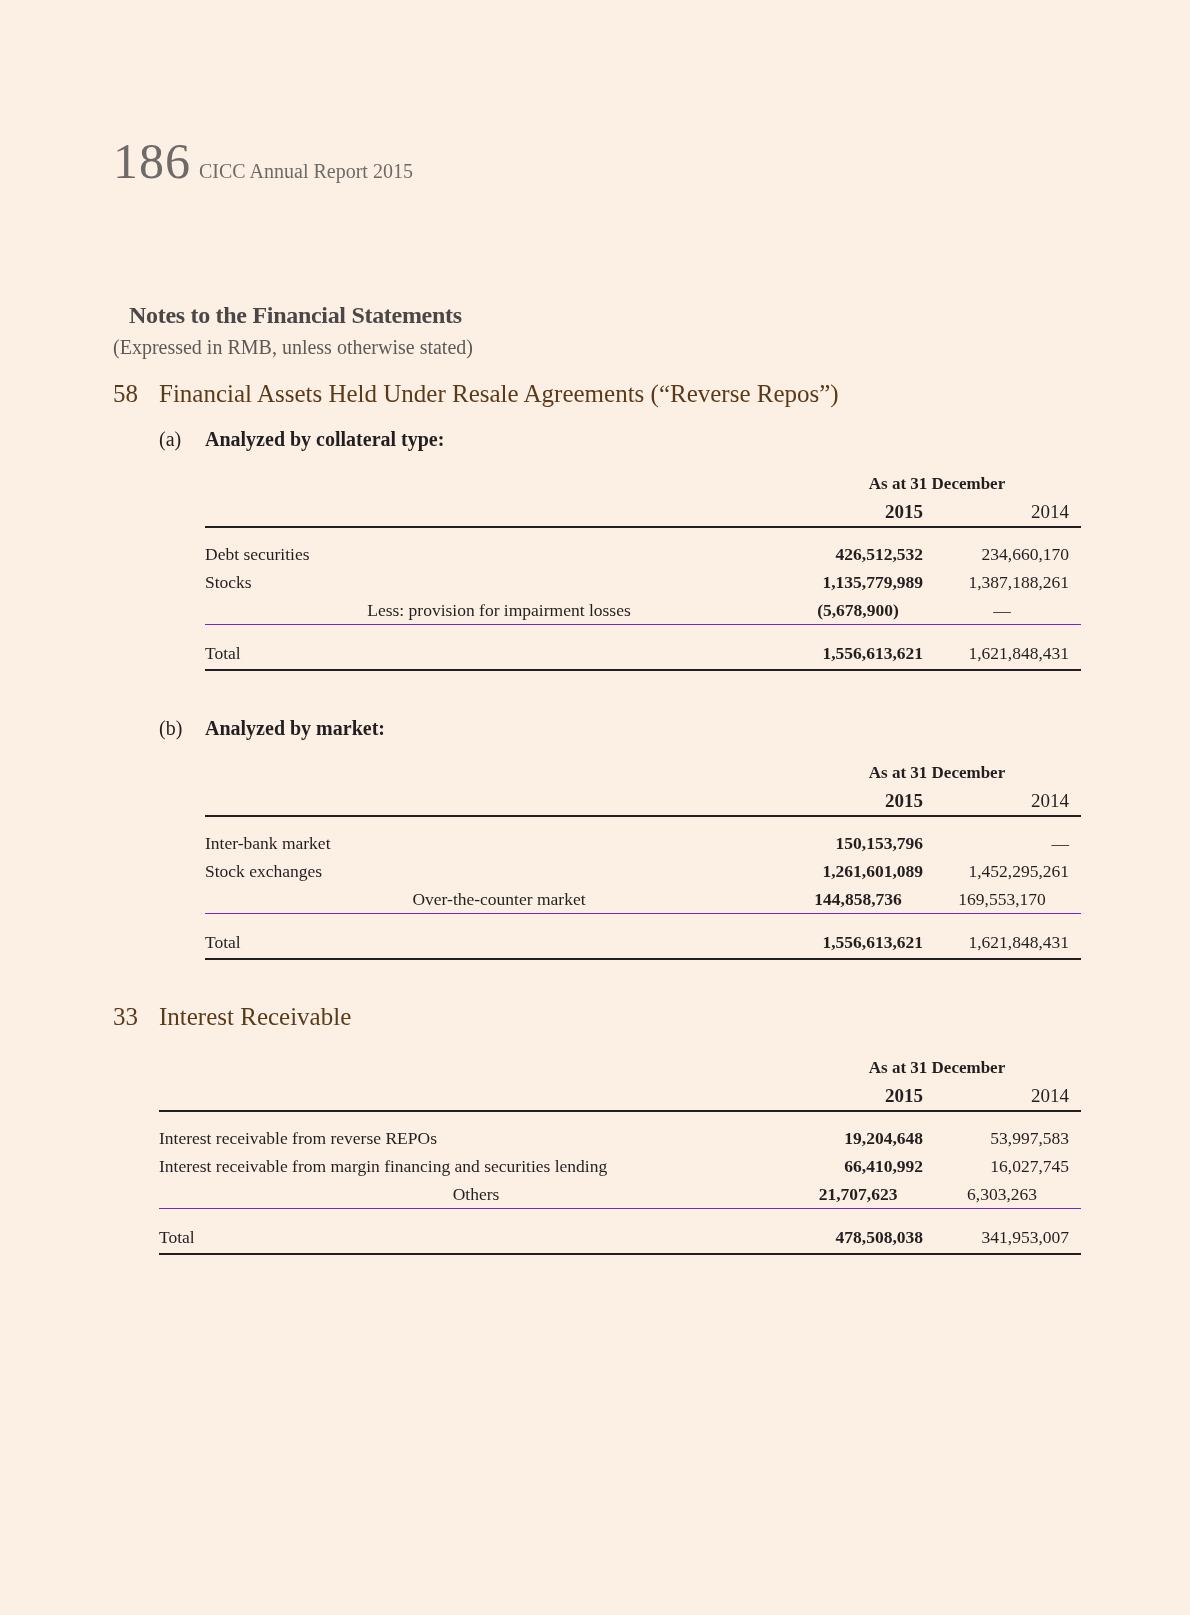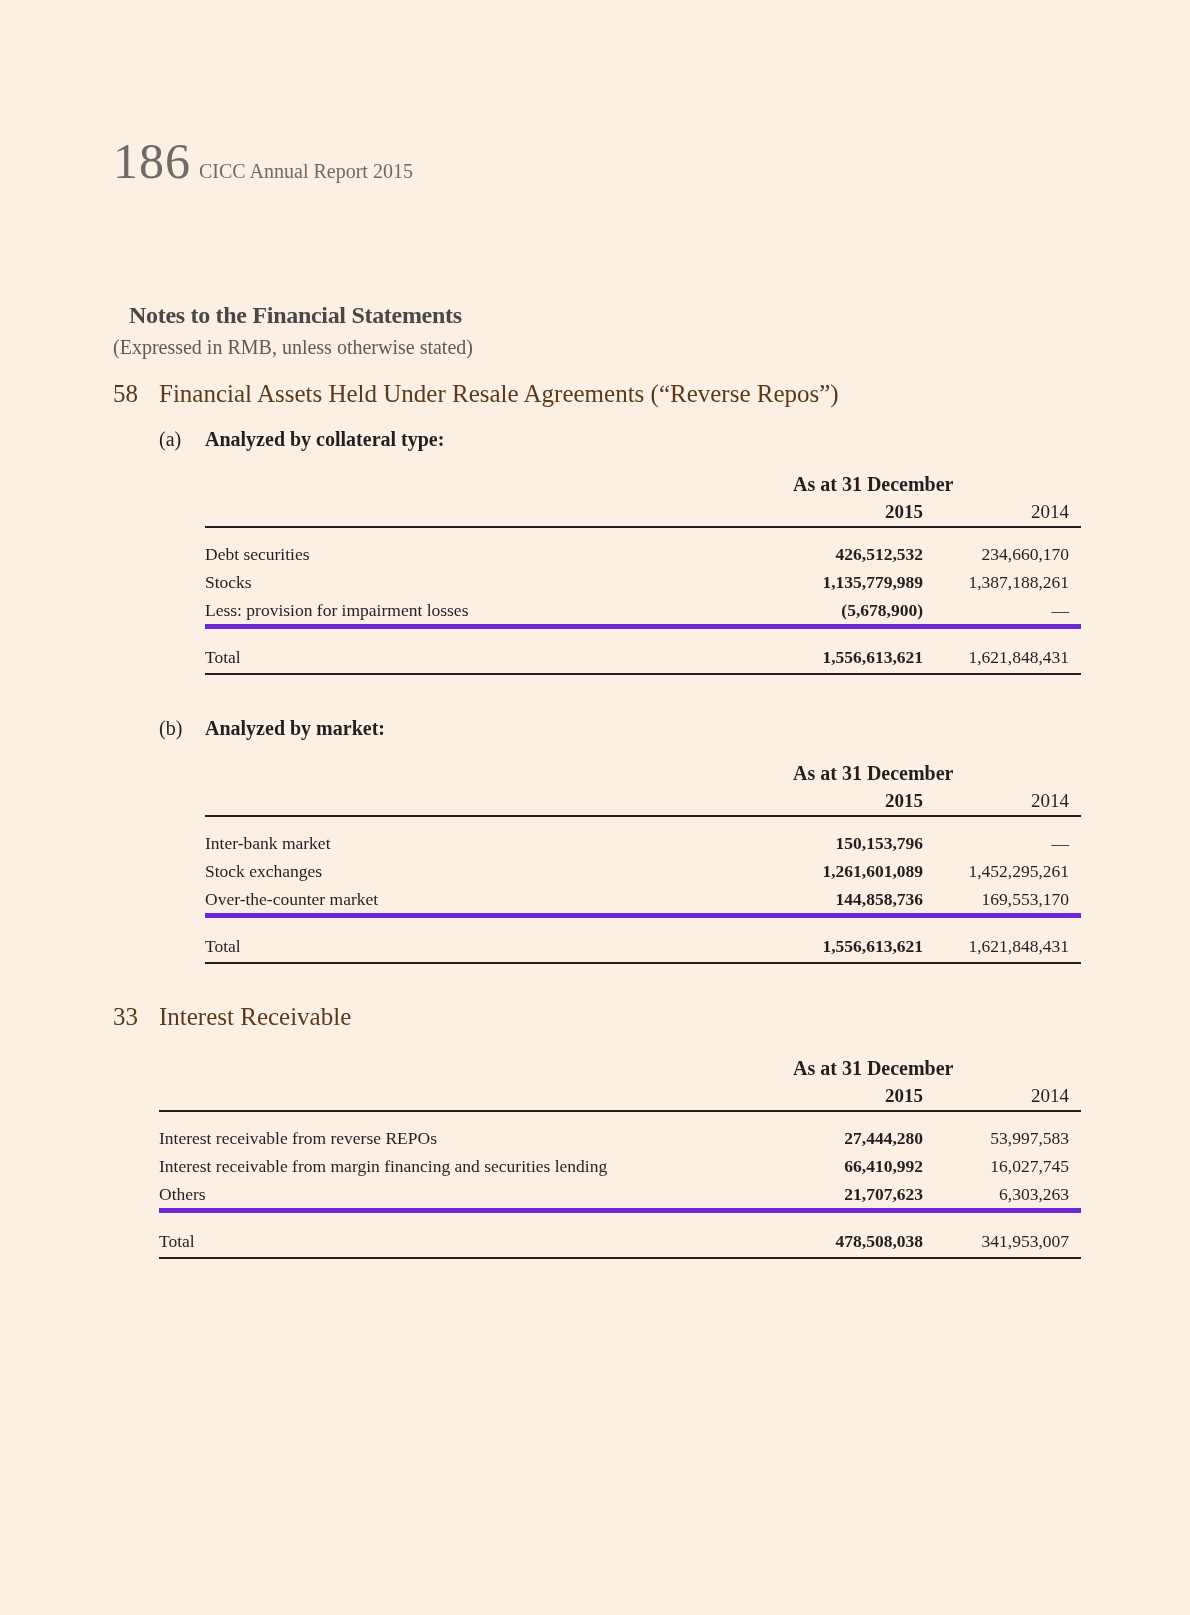--- a/index.html
+++ b/index.html
@@ -43,28 +43,28 @@
     display: flex;
   }
   .sub-heading .tag { width: 46px; font-weight: normal; }
 
   .fin-table {
     position: absolute;
     border-collapse: collapse;
     font-size: 17.5px;
   }
   .fin-table td, .fin-table th { padding: 0; line-height: 28px; }
-  .fin-table .hdr-period { font-weight: bold; font-size: 20px; }
+  .fin-table .hdr-period { text-align: center; font-weight: bold; font-size: 17px; }
   .fin-table .hdr-year { text-align: right; font-size: 19px; padding-right: 12px; }
   .fin-table .hdr-year.bold { font-weight: bold; }
   .fin-table .rule-heavy td { border-top: 2px solid #231f20; height: 12px; padding: 0; line-height: 0; }
   .fin-table .label { text-align: left; }
   .fin-table .v15 { text-align: right; font-weight: bold; padding-right: 12px; font-family: Liberation Serif, serif; }
   .fin-table .v14 { text-align: right; padding-right: 12px; }
-  .fin-table .last-row td { border-bottom: 5px solid #6d28d9; }
+  .fin-table .last-row td { border-bottom: 1px solid #6d28d9; text-align: center; }
   .fin-table .spacer td { height: 14px; line-height: 0; }
   .fin-table .total-row td { border-bottom: 2px solid #231f20; padding-bottom: 2px; }
 </style>
 </head>
 <body>
 
 <div class="page-header">
   <span class="page-number">186</span>
   <span class="report-name">CICC Annual Report 2015</span>
 </div>
@@ -206,21 +206,21 @@
     <td class="hdr-year bold">2015</td>
     <td class="hdr-year">2014</td>
   </tr>
   <tr class="rule-heavy">
         <td></td>
         <td></td>
         <td></td>
       </tr>
   <tr>
     <td class="label">Interest receivable from reverse REPOs</td>
-    <td class="v15">27,444,280</td>
+    <td class="v15">19,204,648</td>
     <td class="v14">53,997,583</td>
   </tr>
   <tr>
     <td class="label">Interest receivable from margin financing and securities lending</td>
     <td class="v15">66,410,992</td>
     <td class="v14">16,027,745</td>
   </tr>
   <tr class="last-row">
     <td class="label">Others</td>
     <td class="v15">21,707,623</td>

